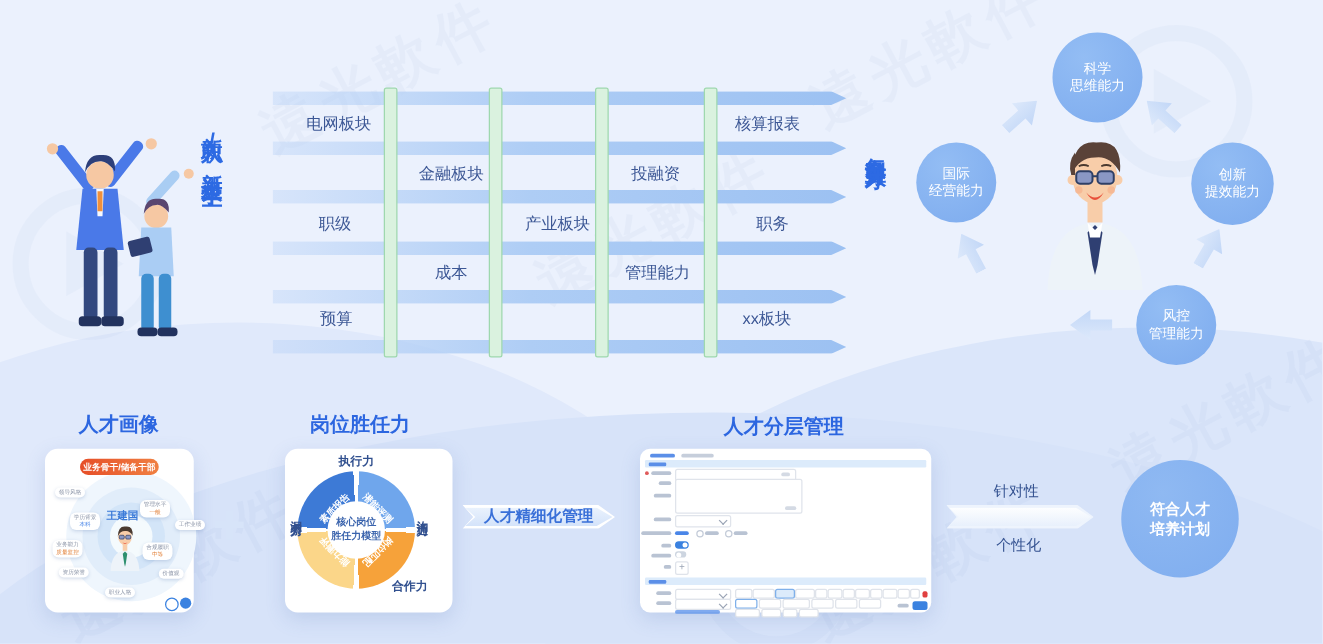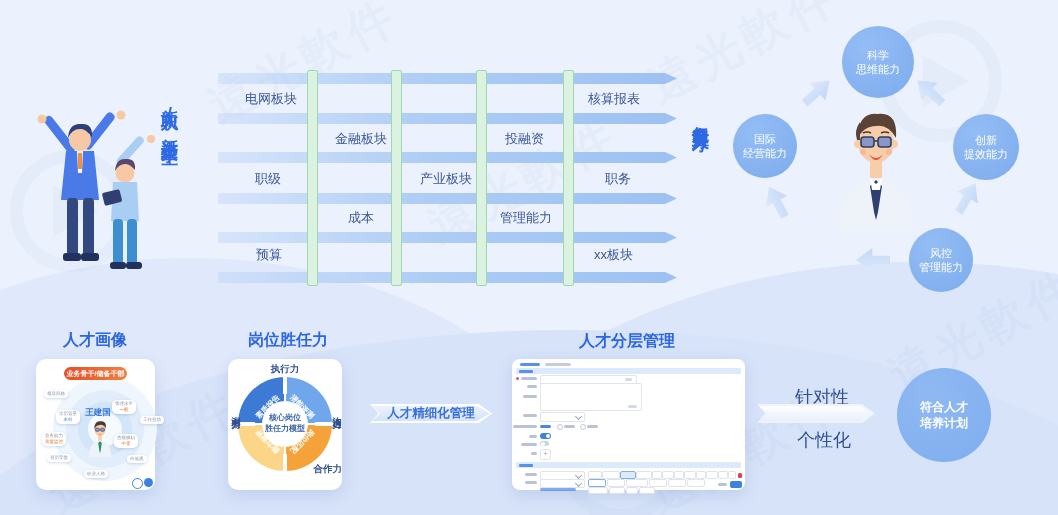--- a/index.html
+++ b/index.html
@@ -58,21 +58,21 @@
   .banner{position:absolute;z-index:5;
       clip-path:polygon(0 0,89% 0,100% 50%,89% 100%,0 100%,7% 50%);}
   .banner .inner{position:absolute;left:2px;top:2px;right:2px;bottom:2px;
       clip-path:polygon(0 0,89% 0,100% 50%,89% 100%,0 100%,7% 50%);
       display:flex;align-items:center;justify-content:center;font-size:12.5px;font-weight:bold;color:#3a70d8;}
   .plus{position:absolute;color:#d7e4f9;font-size:46px;font-weight:bold;z-index:5;}
   .result-circle{position:absolute;width:94px;height:94px;border-radius:50%;z-index:5;
       background:radial-gradient(circle at 35% 28%,#8fb9f2,#7fadef);
       display:flex;flex-direction:column;align-items:center;justify-content:center;
       color:#fff;font-size:12px;font-weight:bold;line-height:1.35;text-align:center;}
-  .sidelabel{position:absolute;color:#32508f;font-size:18px;z-index:5;white-space:nowrap;}
+  .sidelabel{position:absolute;color:#32508f;font-size:12px;z-index:5;white-space:nowrap;}
   
   .sk-bar{position:absolute;border-radius:1.5px;}
   .sk-band{position:absolute;background:#dcebfb;border-radius:1px;}
   .sk-band i{position:absolute;left:3px;top:2px;width:14px;height:2.5px;background:#5b8fe8;border-radius:1px;}
   .sk-label{position:absolute;height:3px;background:#b9c3d3;border-radius:1.5px;}
   .sk-input{position:absolute;border:1px solid #e0e4eb;border-radius:2px;background:#fff;}
   .sk-dot{position:absolute;border-radius:50%;}
   .sk-circle{position:absolute;width:4px;height:4px;border:1px solid #c3cbd8;border-radius:50%;background:#fff;}
   .tgl{position:absolute;border-radius:3px;}
   .tgl i{position:absolute;top:1px;width:4px;height:4px;background:#fff;border-radius:50%;}
@@ -237,21 +237,21 @@
     <div class="ptag" style="left:76px;top:41px"><span>管理水平</span><span class="sub">一般</span></div>
     <div class="ptag" style="left:104px;top:57px"><span>工作业绩</span></div>
     <div class="ptag" style="left:78px;top:75px"><span>合规履职</span><span class="sub">中等</span></div>
     <div class="ptag" style="left:91px;top:96px"><span>价值观</span></div>
     <div class="miniicon" style="left:96px;top:119px;border:1.5px solid #3b82e0;background:#fff"></div>
     <div class="miniicon" style="left:108px;top:119px;background:#3b82e0"></div>
   </div>
 
   <div class="plus" style="left:170px;top:392px">+</div>
 
-  <div class="card" style="left:228px;top:359px;width:114px;height:131px">
+  <div class="card" style="left:228px;top:359px;width:134px;height:131px">
     <span class="olabel" style="left:0;top:4px;width:114px;text-align:center">执行力</span>
     <span class="olabel" style="left:0;top:104px;width:114px;text-align:right">合作力</span>
     <span class="olabel vert" style="left:1px;top:50px">洞察力</span>
     <span class="olabel vert" style="left:102px;top:50px">沟通力</span>
     <div class="donut" style="left:10px;top:18px">
       <span class="seglabel" style="left:30px;top:30px;transform:translate(-50%,-50%) rotate(-45deg)">素质报告</span>
       <span class="seglabel" style="left:64px;top:30px;transform:translate(-50%,-50%) rotate(45deg)">潜能评测</span>
       <span class="seglabel" style="left:64px;top:64px;transform:translate(-50%,-50%) rotate(135deg)">岗位匹配</span>
       <span class="seglabel" style="left:30px;top:64px;transform:translate(-50%,-50%) rotate(-135deg)">能力测评</span>
       <div class="donut-hole">

